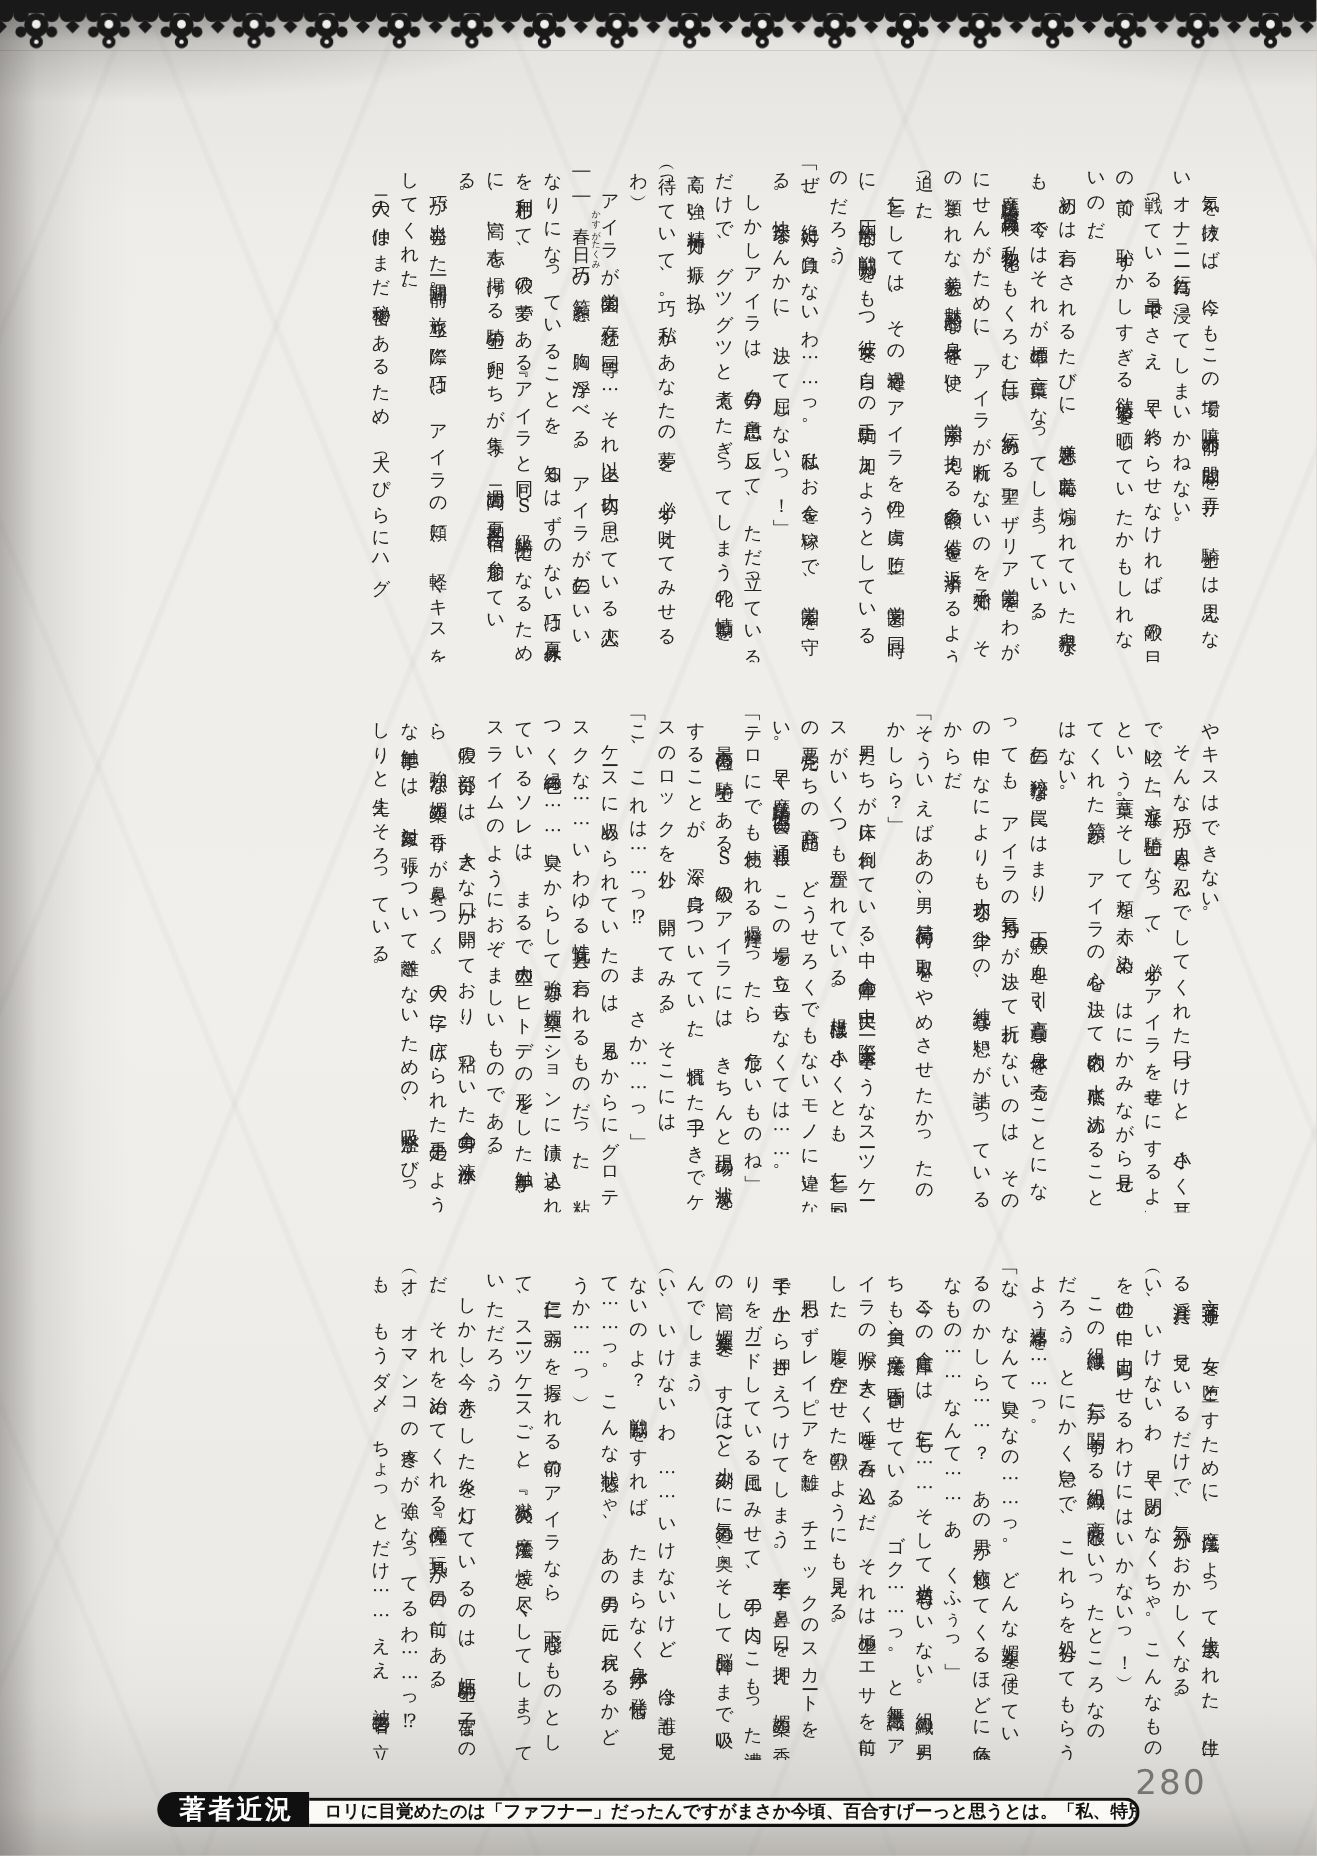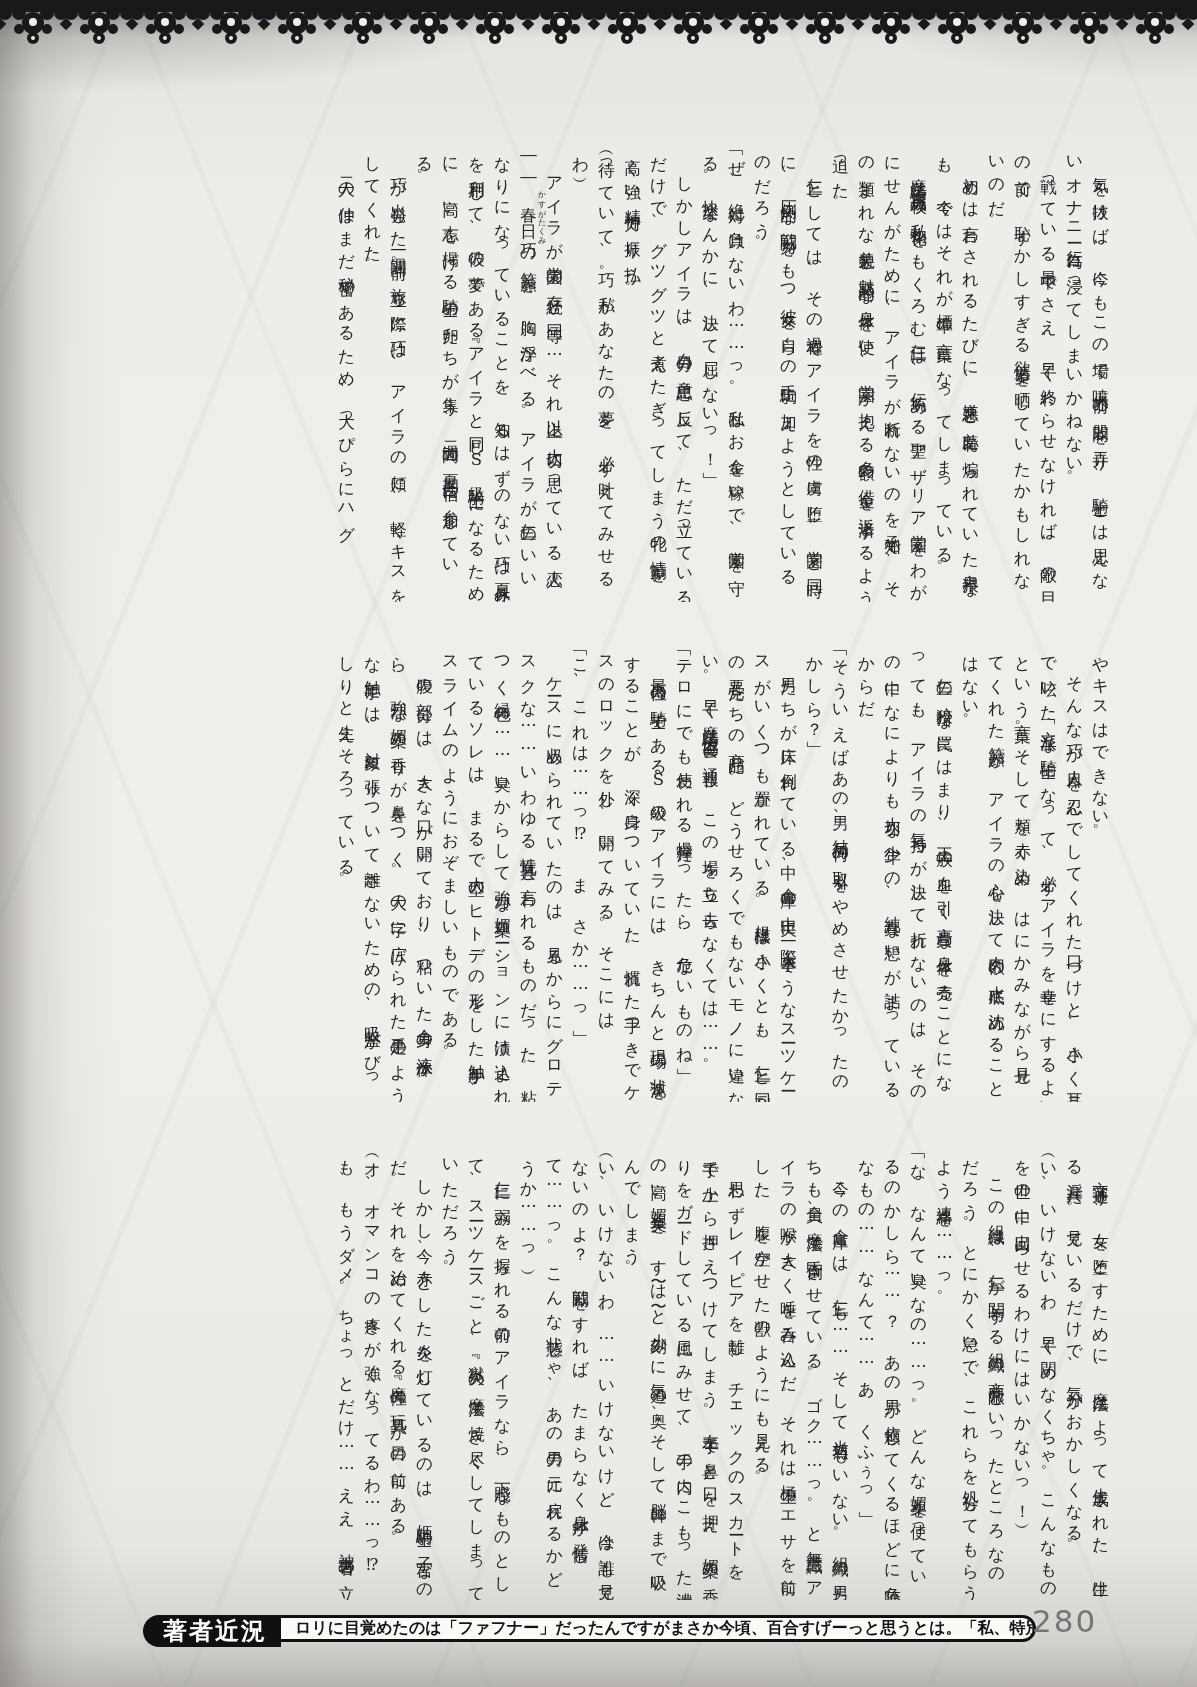--- a/index.html
+++ b/index.html
@@ -34,21 +34,21 @@
     color:#242424;
     overflow:hidden;
   }
   #row1{top:145px;}
   #row2{top:645px;}
   #row3{top:1148px;height:452px;}
   .trow p{margin:0;padding:0;}
   .trow p.ind{text-indent:1.2em;}
   ruby rt{font-size:8px;letter-spacing:0;font-weight:normal;}
   
-  .footer{position:absolute;left:143px;top:1615px;display:flex;align-items:flex-start;height:46px;}
+  .footer{position:absolute;left:143px;top:1615px;display:flex;align-items:flex-end;height:46px;}
   .flabel{
     background:#101010;color:#fff;
     font-family:"DejaVu Sans","Liberation Sans",sans-serif;
     font-weight:bold;font-size:24px;letter-spacing:2px;
     border-radius:23px 0 0 23px;
     display:flex;align-items:center;
     padding:0 14px 0 20px;
     white-space:nowrap;
   }
   .fbox{

